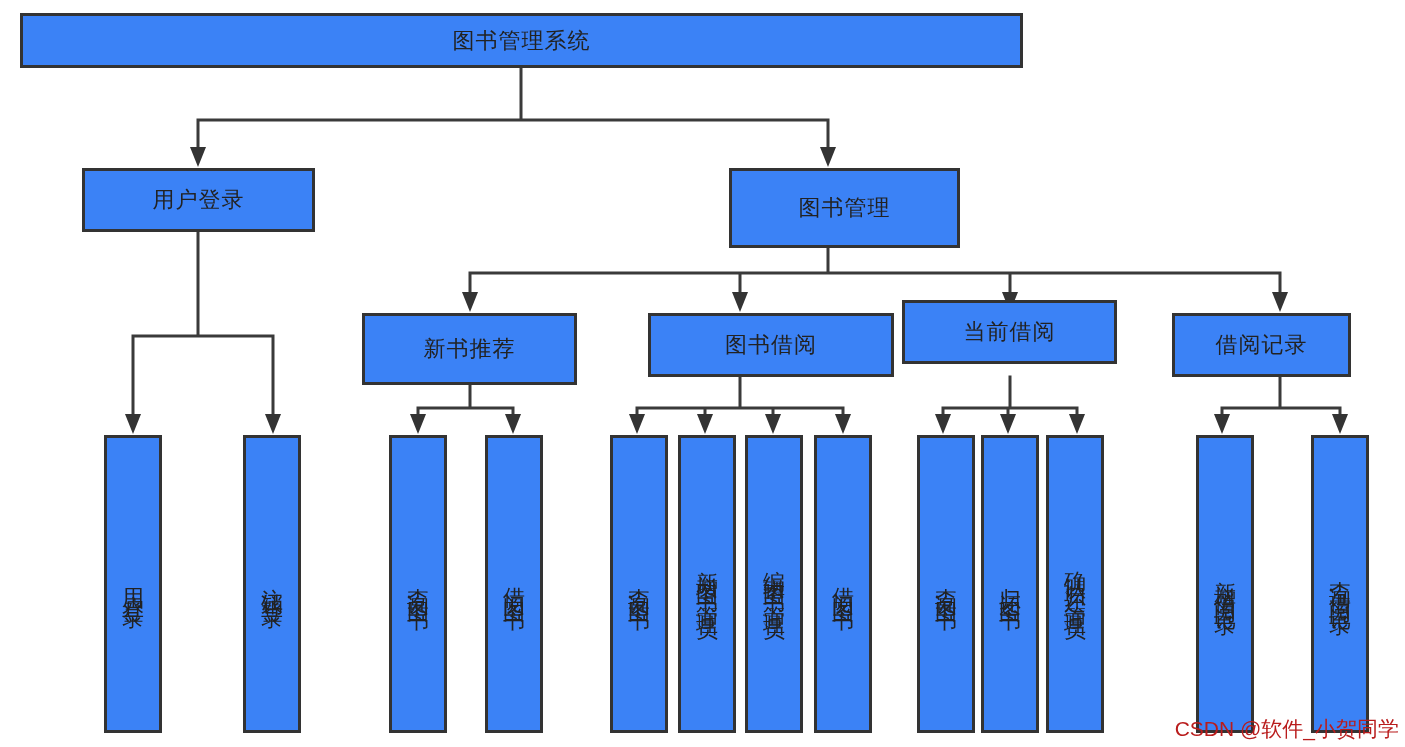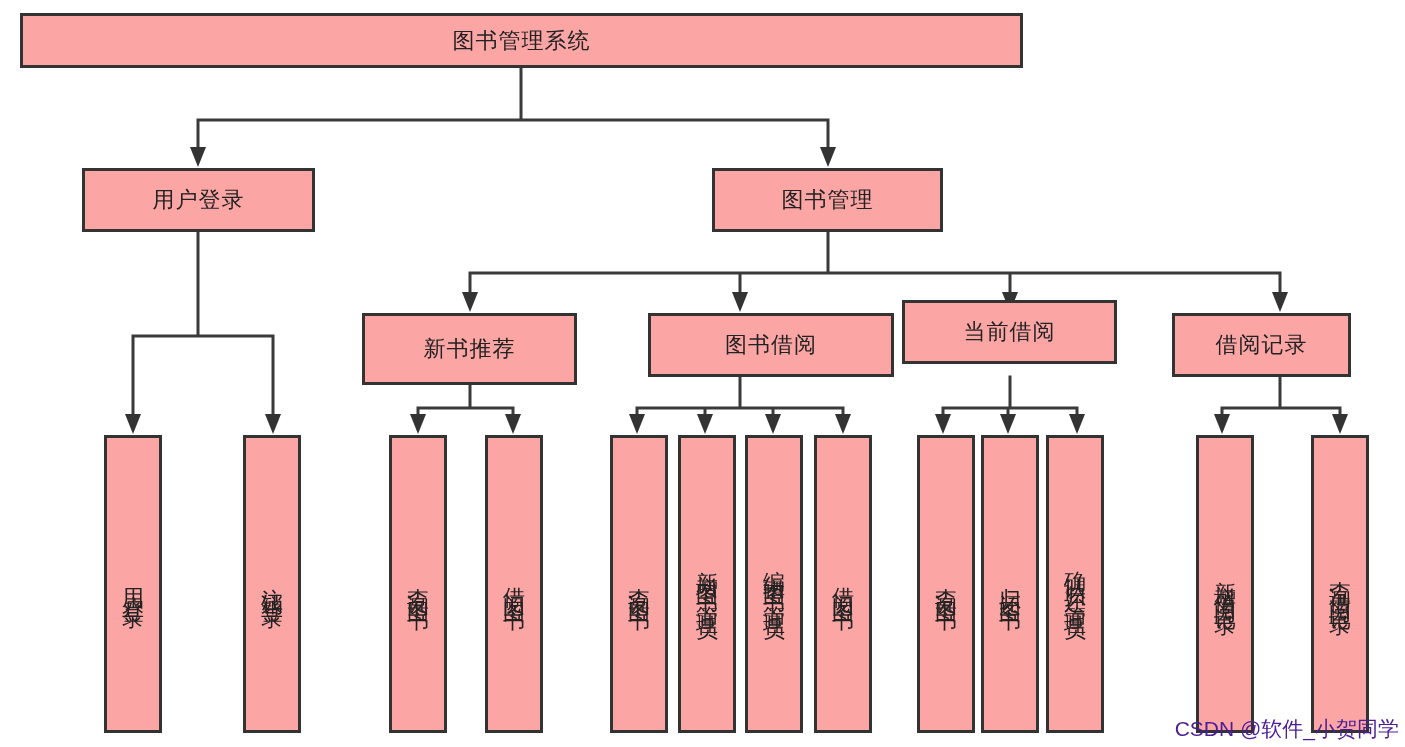--- a/index.html
+++ b/index.html
@@ -13,21 +13,21 @@
   }
   svg.connectors {
     position: absolute;
     left: 0; top: 0;
     width: 1405px; height: 747px;
     z-index: 1;
   }
   .node {
     position: absolute;
     box-sizing: border-box;
-    background: #fca5a5;
+    background: #3b82f6;
     border: 3px solid #333333;
     display: flex;
     align-items: center;
     justify-content: center;
     color: #222222;
     z-index: 2;
   }
   .node.h span {
     font-size: 22px;
     letter-spacing: 1px;
@@ -38,21 +38,21 @@
     text-orientation: mixed;
     font-size: 22px;
     letter-spacing: 7px;
     line-height: 1;
   }
   .watermark {
     position: absolute;
     right: 6px;
     bottom: 4px;
     font-size: 21px;
-    color: #4c1d95;
+    color: #b91c1c;
     z-index: 3;
     white-space: nowrap;
   }
 </style>
 </head>
 <body>
 
 <div class="canvas">
 
   <svg class="connectors" viewBox="0 0 1405 747" xmlns="http://www.w3.org/2000/svg">
@@ -98,21 +98,21 @@
     </g>
   </svg>
 
   <div class="node h" style="left:20px;top:13px;width:1003px;height:55px">
     <span>图书管理系统</span>
   </div>
 
   <div class="node h" style="left:82px;top:168px;width:233px;height:64px">
     <span>用户登录</span>
   </div>
-  <div class="node h" style="left:712px;top:168px;width:231px;height:64px">
+  <div class="node h" style="left:729px;top:168px;width:231px;height:80px">
     <span>图书管理</span>
   </div>
 
   <div class="node h" style="left:362px;top:313px;width:215px;height:72px">
     <span>新书推荐</span>
   </div>
   <div class="node h" style="left:648px;top:313px;width:246px;height:64px">
     <span>图书借阅</span>
   </div>
   <div class="node h" style="left:902px;top:300px;width:215px;height:64px">

